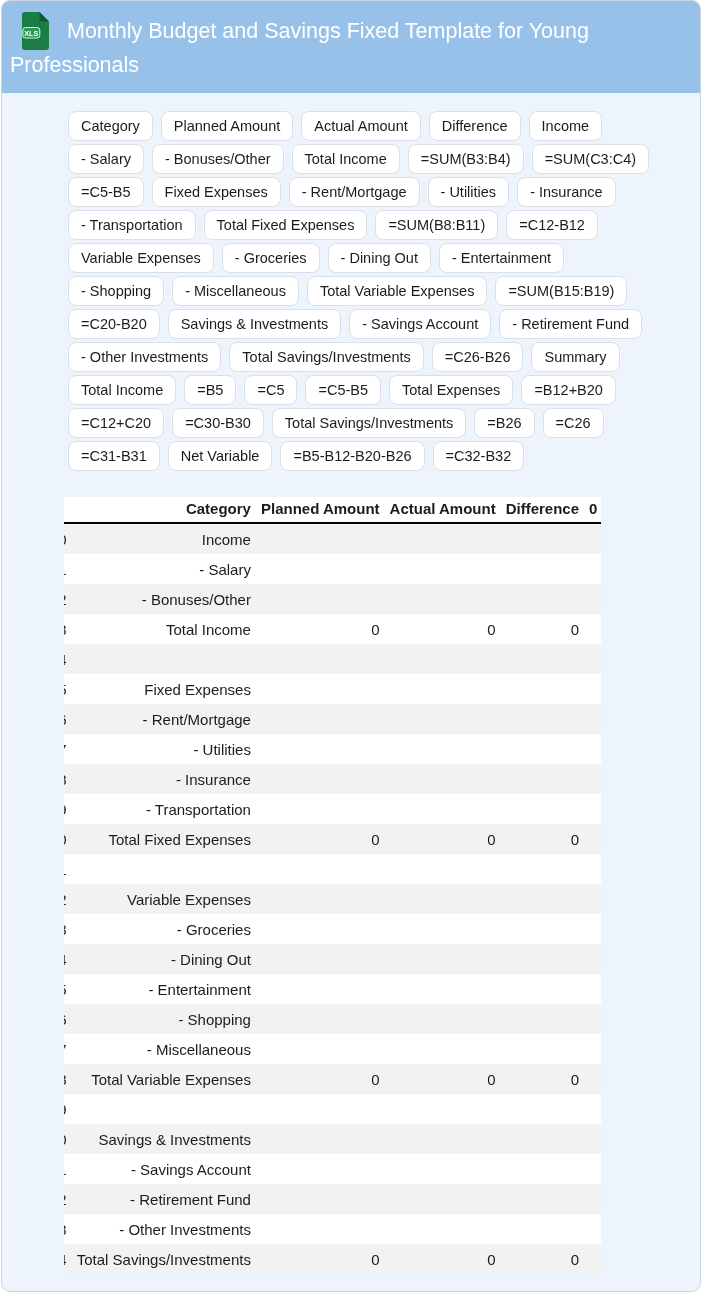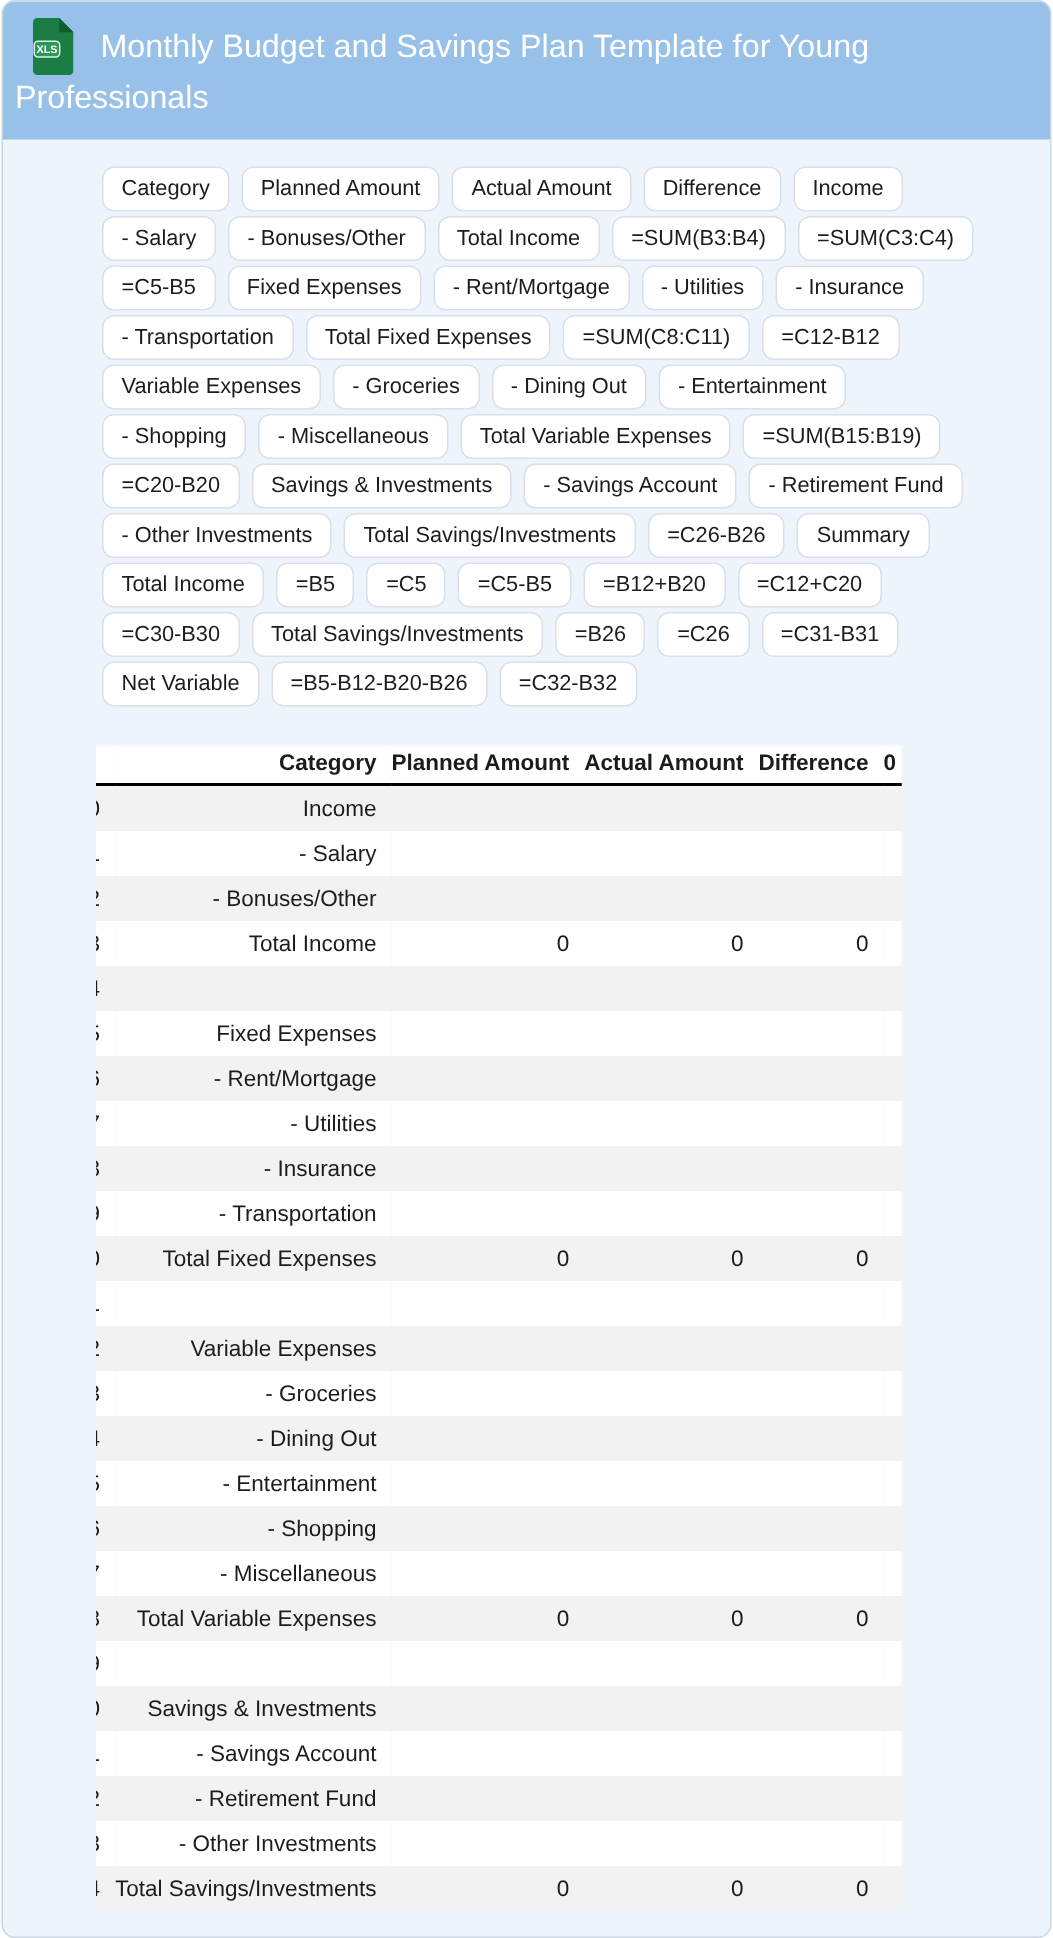--- a/index.html
+++ b/index.html
@@ -95,21 +95,21 @@
 <div class="card">
 
   <div class="header">
     <span class="xls-icon">
       <svg width="27" height="38" viewBox="0 0 27 38" xmlns="http://www.w3.org/2000/svg">
         <path d="M3 0 h14.5 L27 9.5 V35 a3 3 0 0 1 -3 3 H3 a3 3 0 0 1 -3 -3 V3 a3 3 0 0 1 3 -3 z" fill="#1b7d45"></path>
         <path d="M17.5 0 L27 9.5 H17.5 Z" fill="#0f5c30"></path>
         <rect x="0.8" y="15.5" width="17" height="10.5" rx="2.6" fill="#2a9857" stroke="#dff0e4" stroke-width="1"></rect>
         <text x="9.3" y="23.6" text-anchor="middle" font-family="Liberation Sans, sans-serif" font-size="7.2" font-weight="bold" fill="#ffffff">XLS</text>
       </svg>
-    </span><span class="title">Monthly Budget and Savings Plan Template for Young Professionals</span>
+    </span><span class="title">Monthly Budget and Savings Fixed Template for Young Professionals</span>
   </div>
 
   <div class="content">
 
     <div class="chips">
         <span class="chip">Category</span>
         <span class="chip">Planned Amount</span>
         <span class="chip">Actual Amount</span>
         <span class="chip">Difference</span>
         <span class="chip">Income</span>
@@ -118,21 +118,21 @@
         <span class="chip">Total Income</span>
         <span class="chip">=SUM(B3:B4)</span>
         <span class="chip">=SUM(C3:C4)</span>
         <span class="chip">=C5-B5</span>
         <span class="chip">Fixed Expenses</span>
         <span class="chip">- Rent/Mortgage</span>
         <span class="chip">- Utilities</span>
         <span class="chip">- Insurance</span>
         <span class="chip">- Transportation</span>
         <span class="chip">Total Fixed Expenses</span>
-        <span class="chip">=SUM(C8:C11)</span>
+        <span class="chip">=SUM(B8:B11)</span>
         <span class="chip">=C12-B12</span>
         <span class="chip">Variable Expenses</span>
         <span class="chip">- Groceries</span>
         <span class="chip">- Dining Out</span>
         <span class="chip">- Entertainment</span>
         <span class="chip">- Shopping</span>
         <span class="chip">- Miscellaneous</span>
         <span class="chip">Total Variable Expenses</span>
         <span class="chip">=SUM(B15:B19)</span>
         <span class="chip">=C20-B20</span>
@@ -140,20 +140,21 @@
         <span class="chip">- Savings Account</span>
         <span class="chip">- Retirement Fund</span>
         <span class="chip">- Other Investments</span>
         <span class="chip">Total Savings/Investments</span>
         <span class="chip">=C26-B26</span>
         <span class="chip">Summary</span>
         <span class="chip">Total Income</span>
         <span class="chip">=B5</span>
         <span class="chip">=C5</span>
         <span class="chip">=C5-B5</span>
+        <span class="chip">Total Expenses</span>
         <span class="chip">=B12+B20</span>
         <span class="chip">=C12+C20</span>
         <span class="chip">=C30-B30</span>
         <span class="chip">Total Savings/Investments</span>
         <span class="chip">=B26</span>
         <span class="chip">=C26</span>
         <span class="chip">=C31-B31</span>
         <span class="chip">Net Variable</span>
         <span class="chip">=B5-B12-B20-B26</span>
         <span class="chip">=C32-B32</span>

